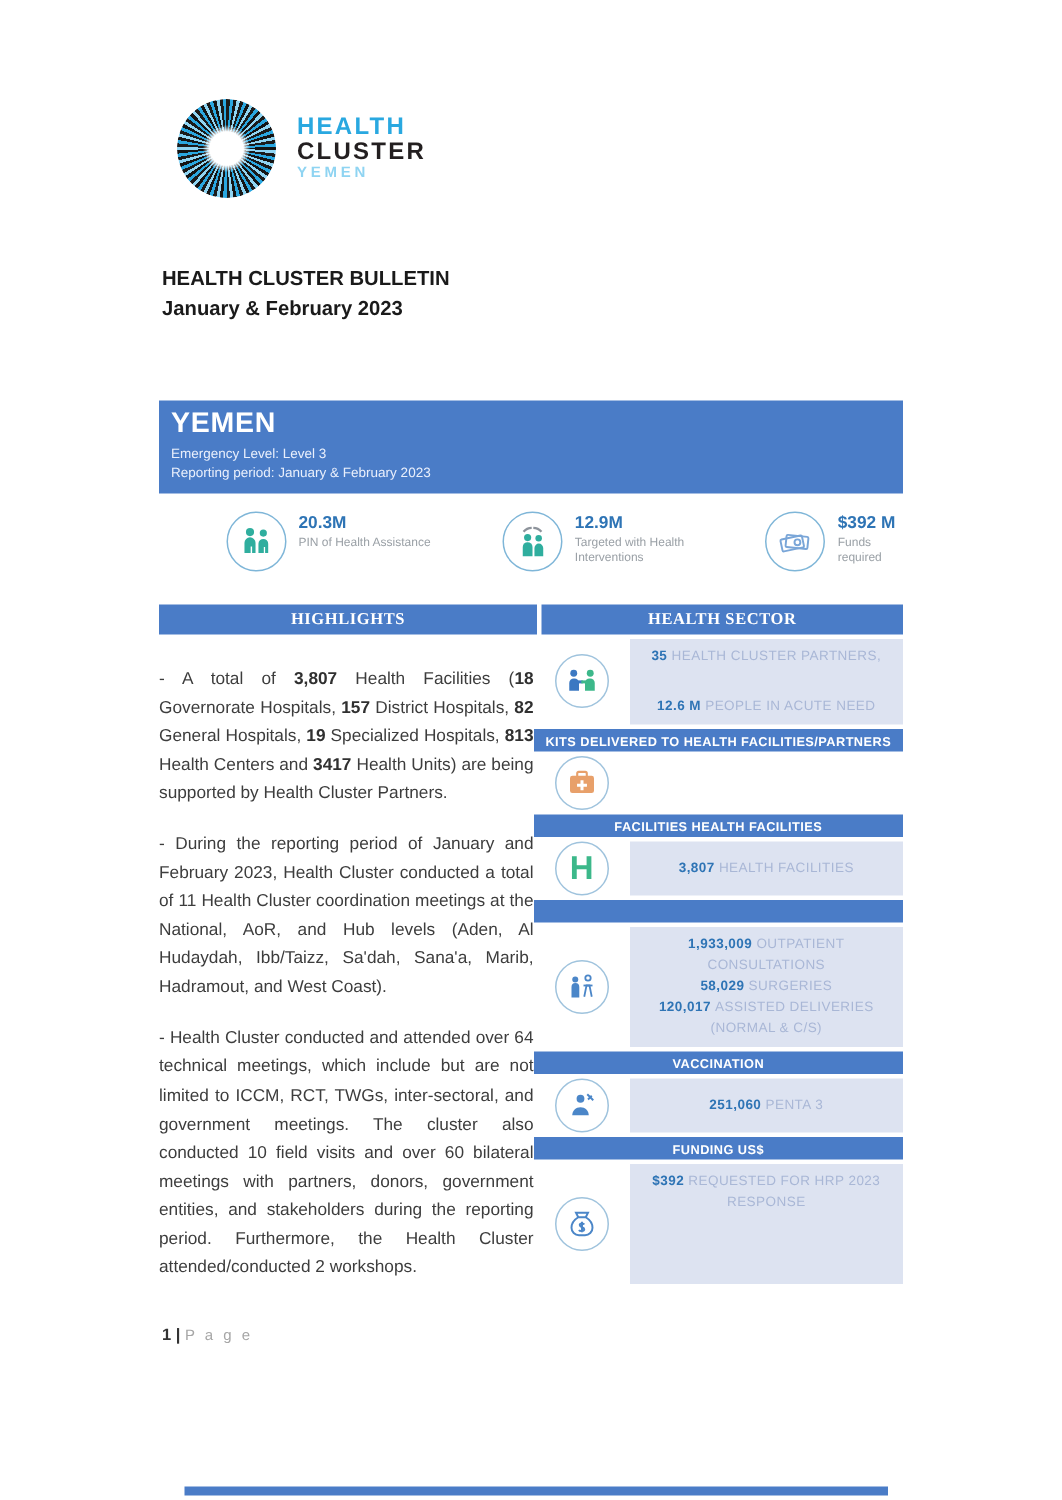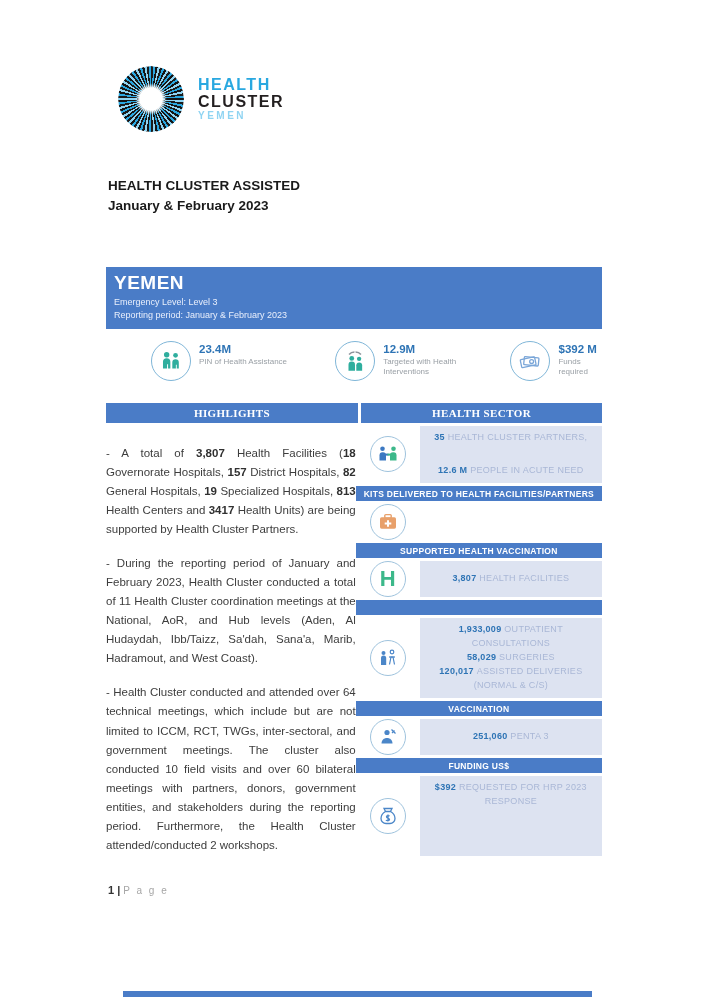--- a/index.html
+++ b/index.html
@@ -93,21 +93,21 @@
   <div class="logo-row">
     <div class="logo-spiral"></div>
     <div class="logo-text">
       <div class="logo-line1">HEALTH</div>
       <div class="logo-line2">CLUSTER</div>
       <div class="logo-line3">YEMEN</div>
     </div>
   </div>
 
   <div class="doc-head">
-    <div class="doc-title">HEALTH CLUSTER ASSISTED</div>
+    <div class="doc-title">HEALTH CLUSTER BULLETIN</div>
     <div class="doc-subtitle">January &amp; February 2023</div>
   </div>
 
   <div class="banner">
     <div class="banner-country">YEMEN</div>
     <div class="banner-line">Emergency Level: Level 3</div>
     <div class="banner-line">Reporting period:  January &amp; February 2023</div>
   </div>
 
   <div class="key-stats" id="key-stats">
@@ -116,21 +116,21 @@
           <svg width="26" height="26" viewBox="0 0 24 24">
             <g fill="#2fae9e">
               <circle cx="8" cy="6.2" r="2.5"></circle>
               <path d="M4.6 19v-6.2a3.4 3.4 0 0 1 6.8 0V19h-2.1v-4h-0.9v4z"></path>
               <circle cx="16.2" cy="6.8" r="2.2"></circle>
               <path d="M13.2 19v-5.6a3 3 0 0 1 6 0V19h-1.9v-3.6h-0.8V19z"></path>
             </g>
           </svg>
         </div>
         <div class="kstat-text">
-          <div class="kstat-value">23.4M</div>
+          <div class="kstat-value">20.3M</div>
           <div class="kstat-label">PIN of Health Assistance</div>
         </div>
       </div>
       <div class="kstat">
         <div class="kstat-circle">
           <svg width="26" height="26" viewBox="0 0 24 24">
             <g stroke="#8d939b" stroke-width="1.4" fill="none">
               <path d="M6.5 6a6.5 6.5 0 0 1 5-2.4"></path>
               <path d="M17.5 6a6.5 6.5 0 0 0-5-2.4"></path>
             </g>
@@ -205,21 +205,21 @@
               <svg width="24" height="24" viewBox="0 0 24 24">
                 <g>
                   <rect x="8.8" y="4.6" width="6.4" height="3.6" rx="1" fill="none" stroke="#e8a06a" stroke-width="1.4"></rect>
                   <rect x="4" y="7.2" width="16" height="11.5" rx="1.6" fill="#e8a06a"></rect>
                   <path d="M11 10.2h2v2.3h2.3v2h-2.3v2.3h-2v-2.3H8.7v-2H11z" fill="#ffffff"></path>
                 </g>
               </svg>
             </div>
           </div>
         </div>
-        <div class="hs-band">SUPPORTED HEALTH VACCINATION</div>
+        <div class="hs-band">FACILITIES HEALTH FACILITIES</div>
         <div class="hs-row">
           <div class="hs-icon-cell">
             <div class="hs-circle">
               <span class="hospital-H">H</span>
             </div>
           </div>
           <div class="hs-body" style="min-height: 32px;">
             <div class="hs-line"><span class="hs-value">3,807 </span><span class="hs-label">HEALTH FACILITIES</span></div>
           </div>
         </div>

